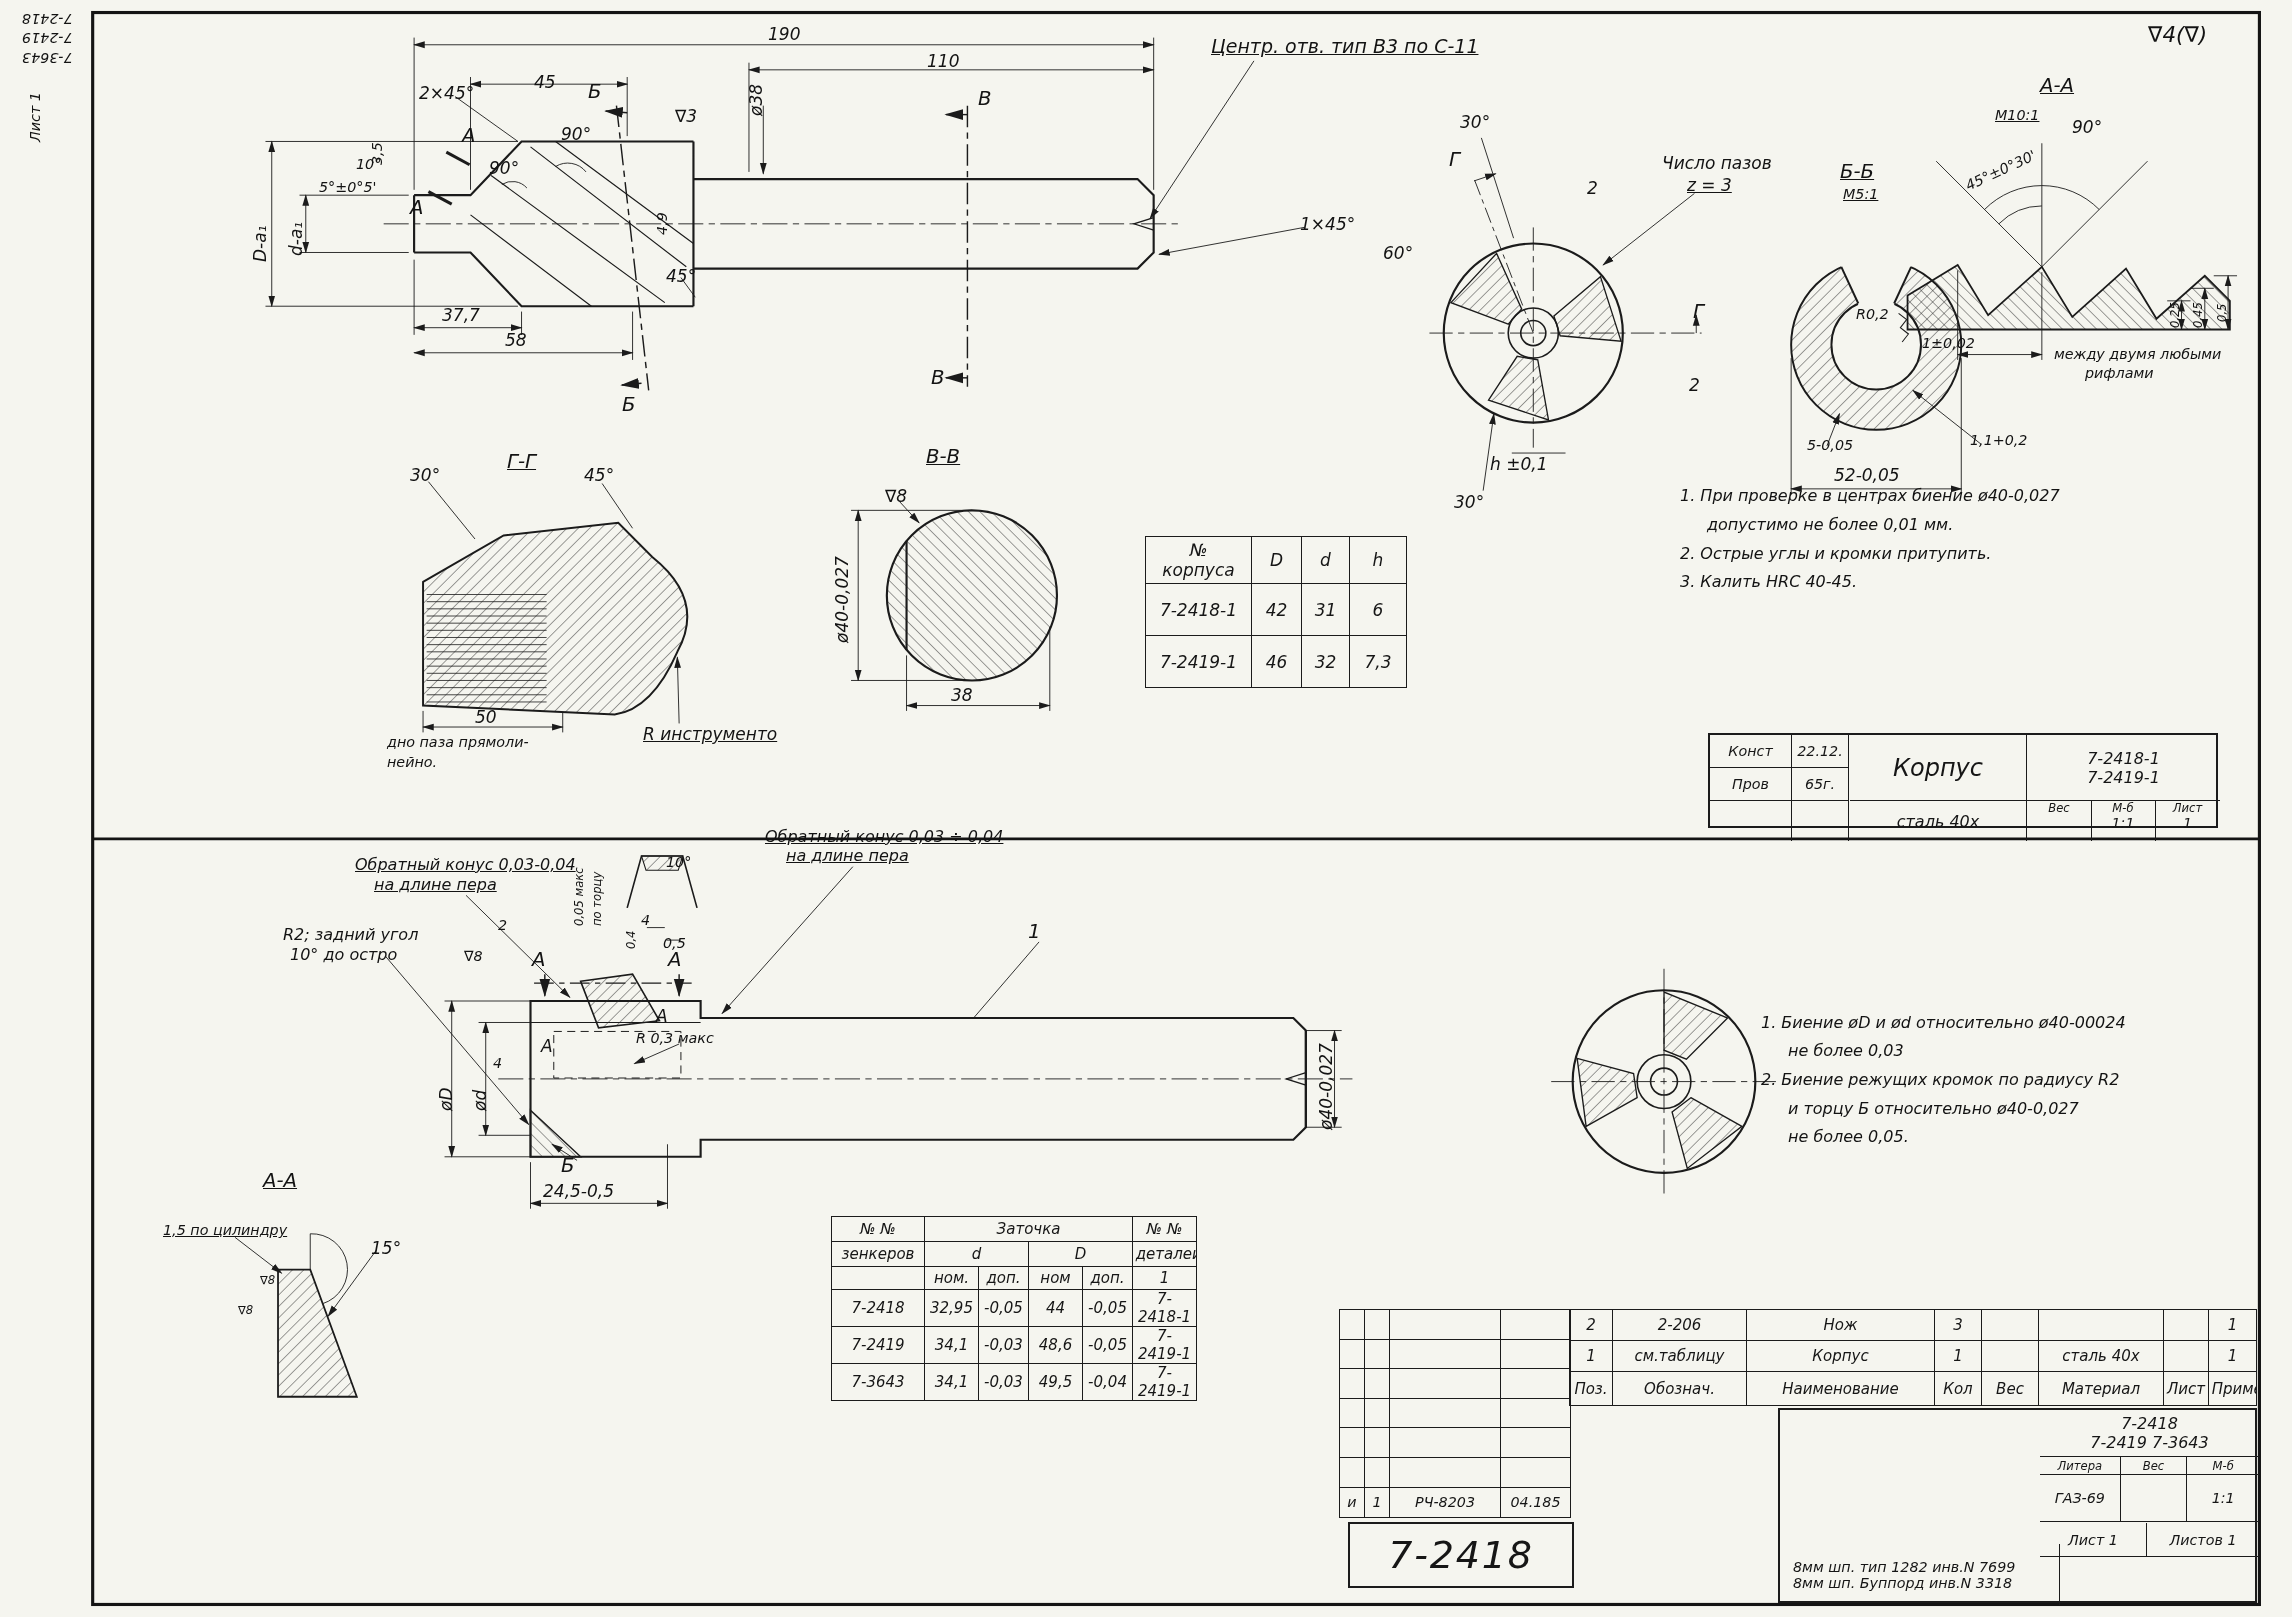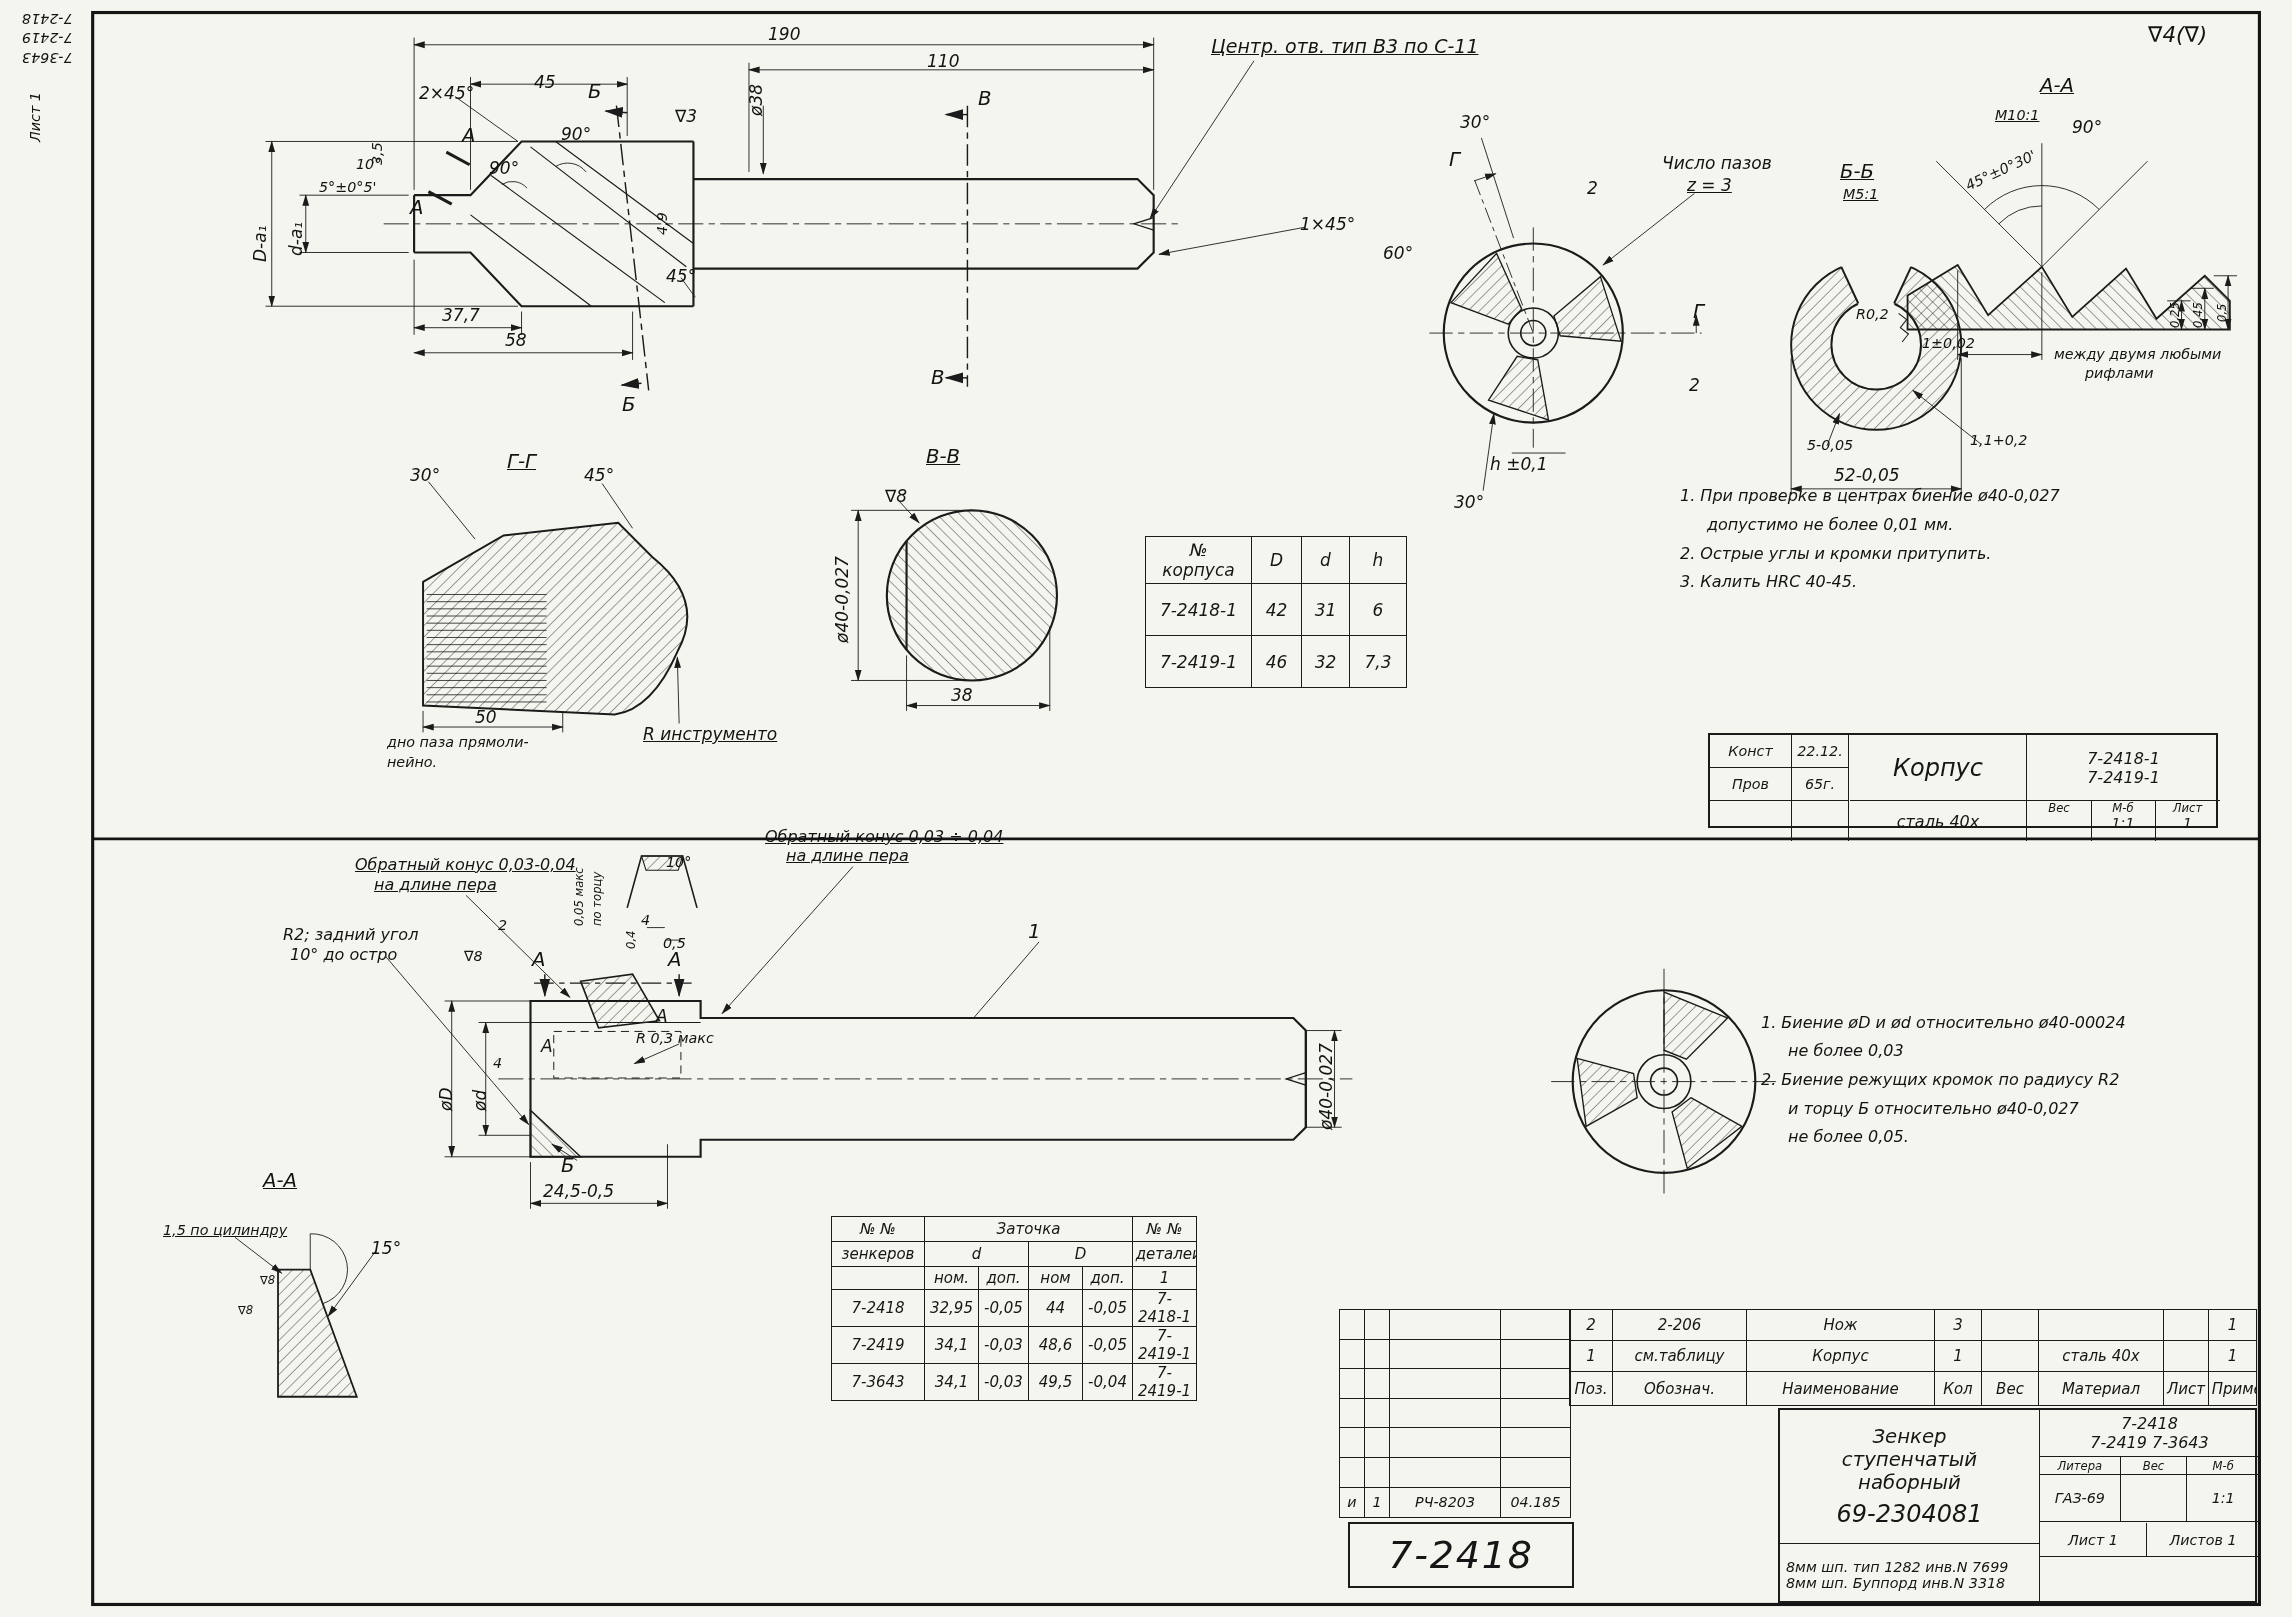--- a/index.html
+++ b/index.html
@@ -615,27 +615,21 @@
       <td>Кол</td>
       <td>Вес</td>
       <td>Материал</td>
       <td>Лист</td>
       <td>Примеч.</td>
     </tr>
   </tbody>
 </table>
 
 <div class="box" style="left:1778px;top:1408px;width:479px;height:195px">
-  <div class="cell col" style="left:0;top:0;width:260px;height:134px">
-    <span class="lg">Зенкер</span>
-    <span class="lg">ступенчатый</span>
-    <span class="lg">наборный</span>
-    <span class="xl" style="margin-top:5.4px">69-2304081</span>
-  </div>
-  <div class="cell col" style="left:0;top:134px;width:260px;height:61px;border-bottom:none;align-items:flex-start;padding-left:6px;justify-content:center">
+  <div class="cell col" style="left:0;top:134px;width:280px;height:61px;border-bottom:none;align-items:flex-start;padding-left:13px;justify-content:center">
     <span class="s">8мм шп. тип 1282 инв.N 7699</span>
     <span class="s">8мм шп. Буппорд инв.N 3318</span>
   </div>
   <div class="cell col nr n20" style="left:260px;top:0;width:219px;height:47px">
     <span>7-2418</span>
     <span>7-2419   7-3643</span>
   </div>
   <div class="cell nr" style="left:260px;top:47px;width:219px;height:18px;padding:0">
     <div class="xs" style="width:81px;height:100%;border-right:1.3px solid #1b1b1b;display:flex;align-items:center;justify-content:center">
           <span>Литера</span>

